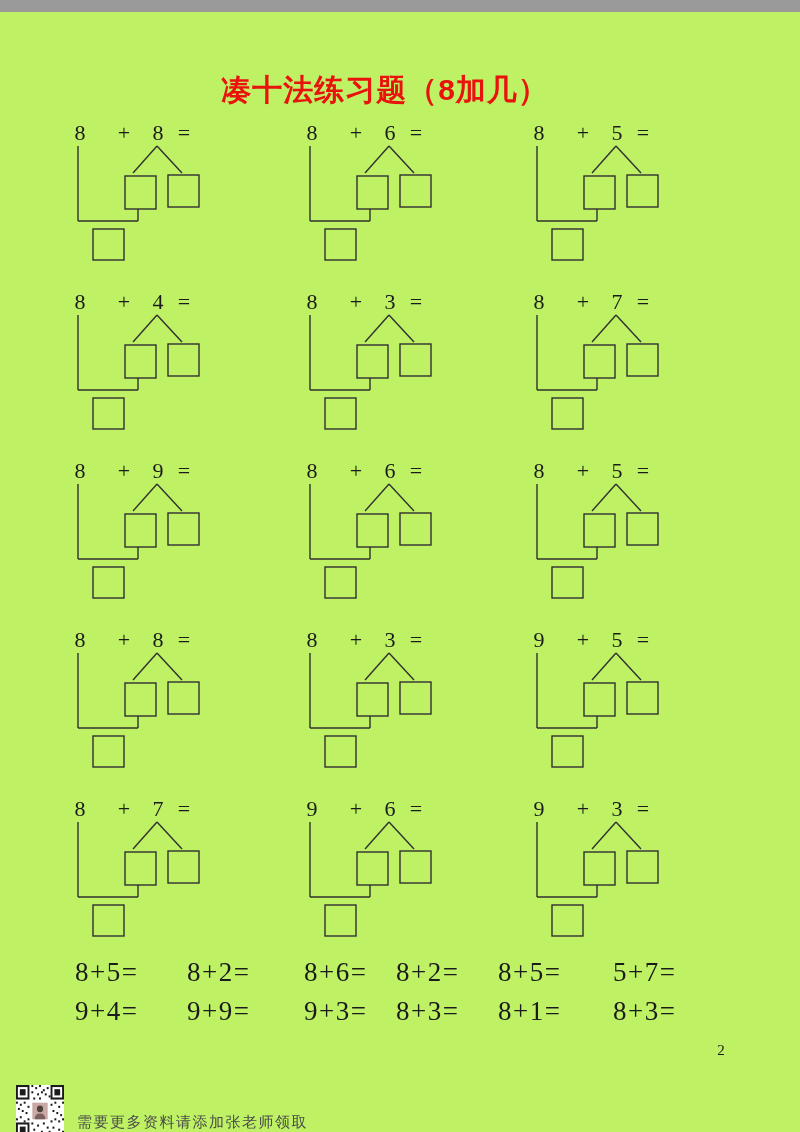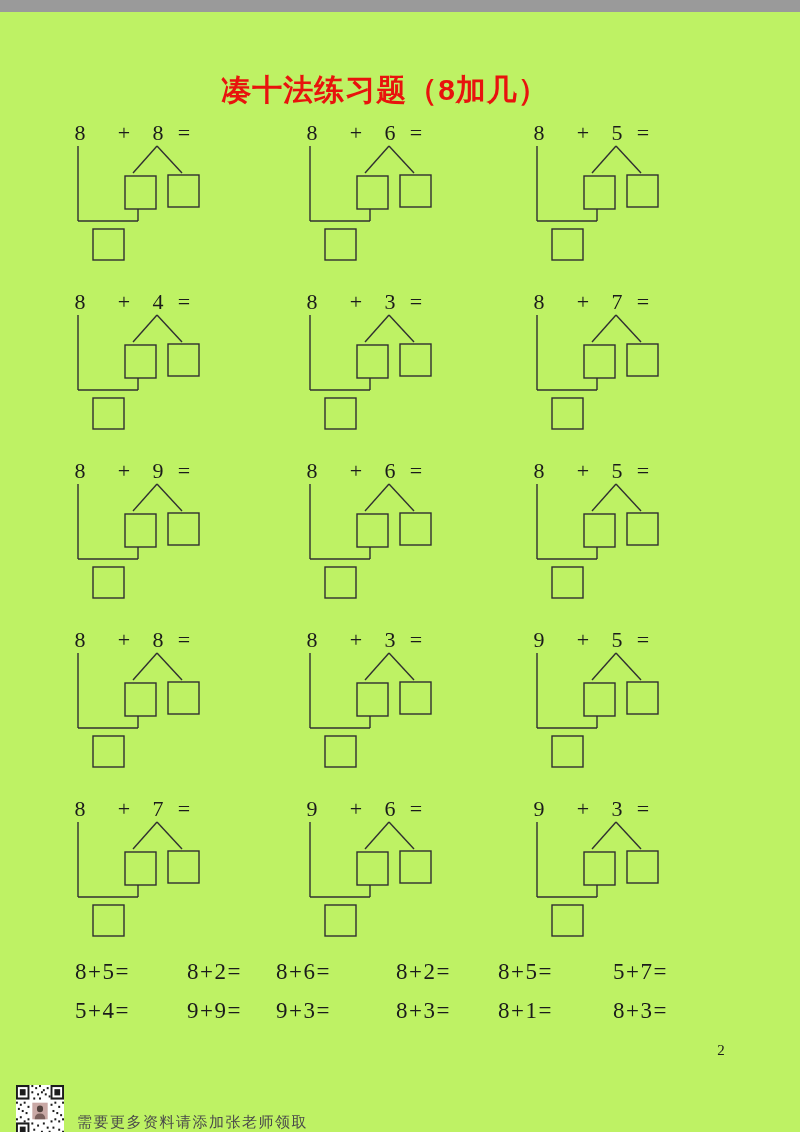--- a/index.html
+++ b/index.html
@@ -36,24 +36,24 @@
   .eq .p{left:44px;}
   .eq .b{left:78px;}
   .eq .e{left:104px;}
   .diagram{position:absolute;left:0;top:24px;}
   .quick{position:absolute;left:68px;top:946px;width:690px;height:80px;}
   .qrow{position:absolute;left:0;width:690px;height:30px;}
   .qrow.r1{top:0;}
   .qrow.r2{top:39px;}
   .qrow span{
     position:absolute;top:0;
-    font-size:23px;line-height:28px;letter-spacing:1.5px;
+    font-size:27px;line-height:28px;letter-spacing:1.5px;
     white-space:nowrap;
   }
-  .q0{left:7px;} .q1{left:119px;} .q2{left:208px;font-family:Liberation Serif, serif;}
+  .q0{left:7px;} .q1{left:119px;} .q2{left:236px;font-family:Liberation Serif, serif;}
   .q3{left:328px;} .q4{left:430px;} .q5{left:545px;}
   .pageno{
     position:absolute;left:706px;top:1030px;width:30px;
     text-align:center;font-size:15px;
   }
   .footer{position:absolute;left:0;top:1070px;width:800px;height:62px;}
   .qr{position:absolute;left:16px;top:3px;}
   .note{
     position:absolute;left:77px;top:31px;
     font-size:15px;letter-spacing:1.5px;color:#4a4a4a;
@@ -387,21 +387,21 @@
   <div class="quick">
     <div class="qrow r1">
       <span class="q0">8+5=</span>
       <span class="q1">8+2=</span>
       <span class="q2">8+6=</span>
       <span class="q3">8+2=</span>
       <span class="q4">8+5=</span>
       <span class="q5">5+7=</span>
     </div>
     <div class="qrow r2">
-      <span class="q0">5+4=</span>
+      <span class="q0">9+4=</span>
       <span class="q1">9+9=</span>
       <span class="q2">9+3=</span>
       <span class="q3">8+3=</span>
       <span class="q4">8+1=</span>
       <span class="q5">8+3=</span>
     </div>
   </div>
 
   <div class="pageno">2</div>
 

